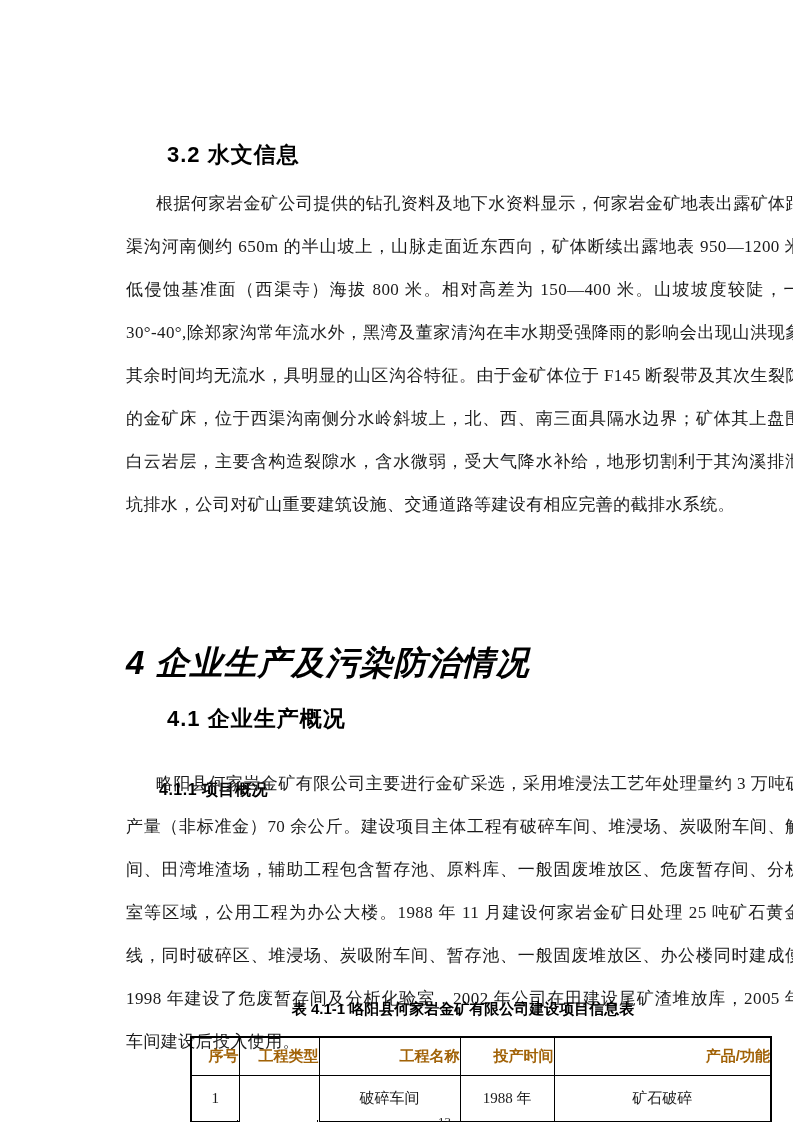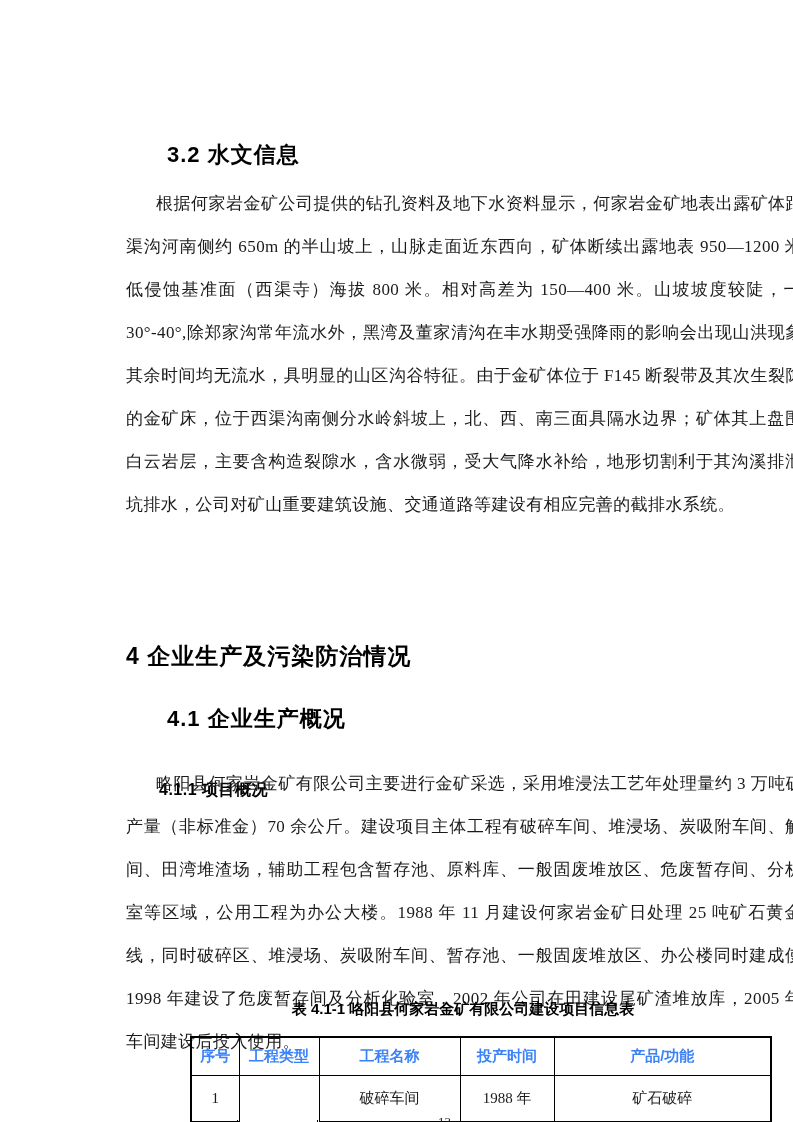--- a/index.html
+++ b/index.html
@@ -8,21 +8,21 @@
     width: 793px; height: 1122px;
     position: relative;
     font-family: "Liberation Serif", "DejaVu Serif", serif;
     color: #151515;
   }
   .page { position: absolute; inset: 0; background: #ffffff; overflow: hidden; }
 
   .heading-sans { font-family: "Liberation Sans", "DejaVu Sans", sans-serif; font-weight: bold; color: #000; }
 
   .h-32   { position: absolute; left: 103px; top: 76px;  font-size: 22px; letter-spacing: 1px; }
-  .h-4    { position: absolute; left: 62px;  top: 577px; font-size: 23px; letter-spacing: 1px; }
+  .h-4    { position: absolute; left: 62px;  top: 577px; font-size: 33px; letter-spacing: 1px; font-style: italic; }
   .h-41   { position: absolute; left: 103px; top: 640px; font-size: 22px; letter-spacing: 1px; }
   .h-411  { position: absolute; left: 95px;  top: 716px; font-size: 16px; letter-spacing: 0.5px; }
 
   .body-para {
     position: absolute; left: 62px; width: 712px;
     font-size: 17px; line-height: 43px;
     text-align: justify; text-justify: inter-character;
     text-indent: 30px; letter-spacing: 0.4px;
     color: #1a1a1a;
   }
@@ -43,21 +43,21 @@
     border-left: 2px solid #000; border-right: 2px solid #000; border-top: 2px solid #000;
   }
   table.info-table th, table.info-table td {
     border: 1px solid #000;
     text-align: center; vertical-align: middle;
     overflow: hidden;
   }
   table.info-table th {
     height: 38px; font-size: 15px;
     font-family: "Liberation Sans", "DejaVu Sans", sans-serif;
-    font-weight: bold; color: #3b82f6;
+    font-weight: bold; color: #a16207; text-align: right;
   }
   table.info-table td {
     height: 46px; font-size: 15px;
     font-family: "Liberation Serif", "DejaVu Serif", serif;
     color: #1a1a1a;
   }
   
   td.merged-open { border-bottom: none !important; }
   
   .stub { position: absolute; width: 1px; height: 6px; background: #000; top: 84px; }

